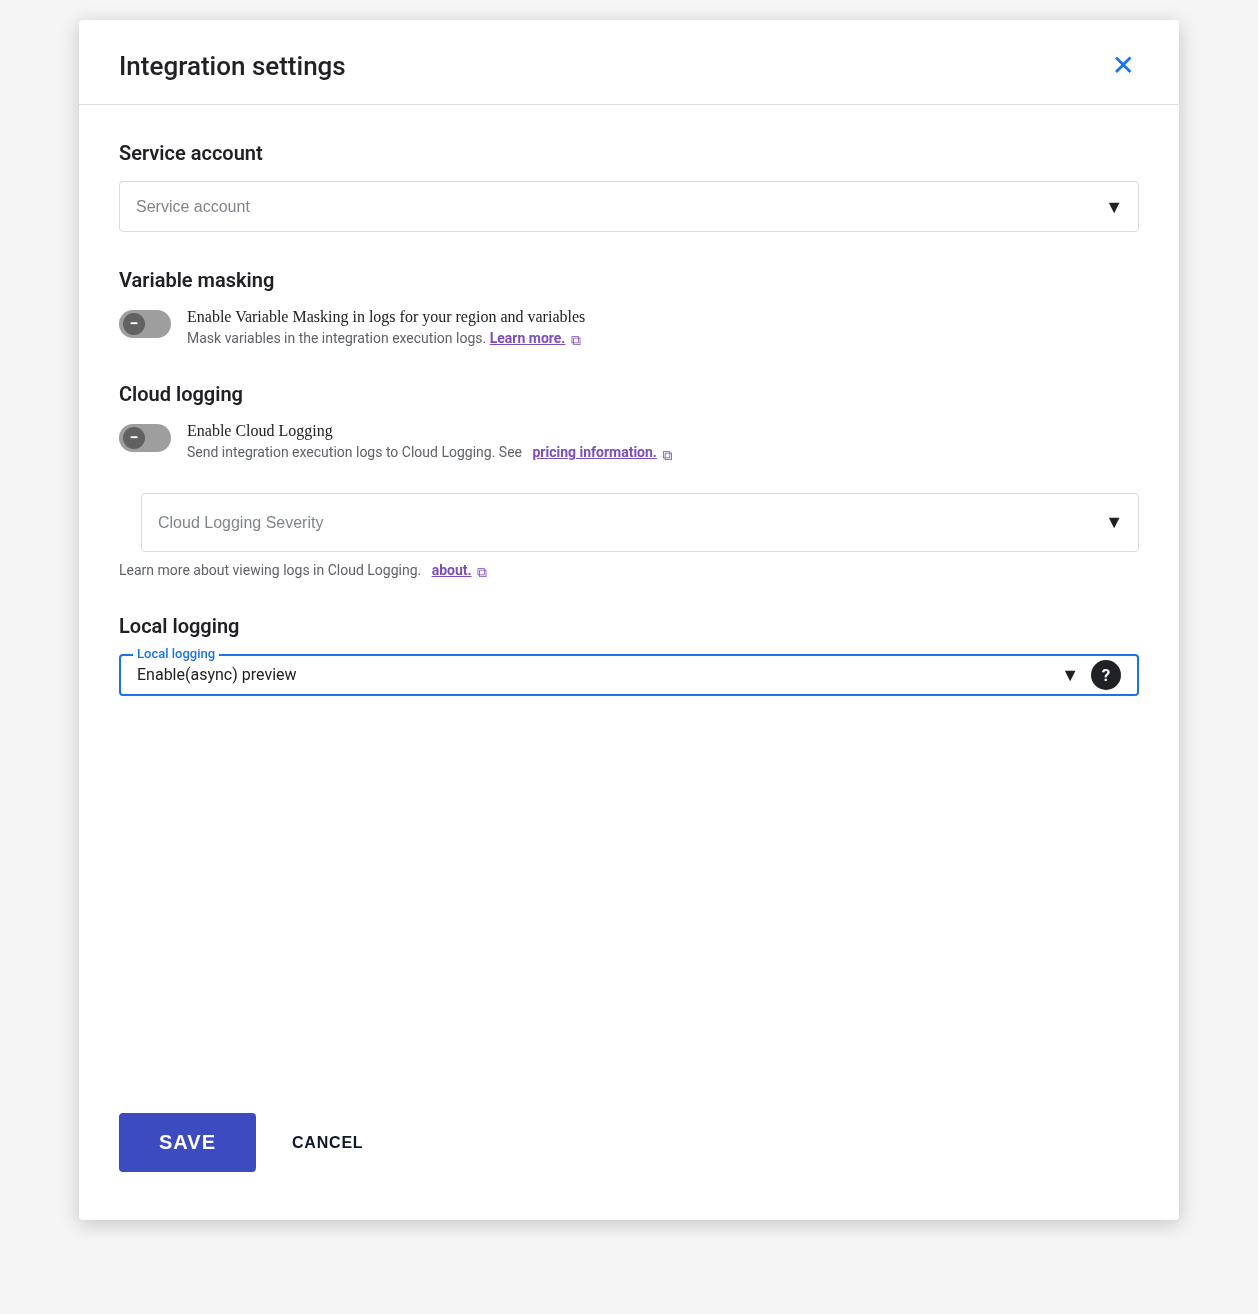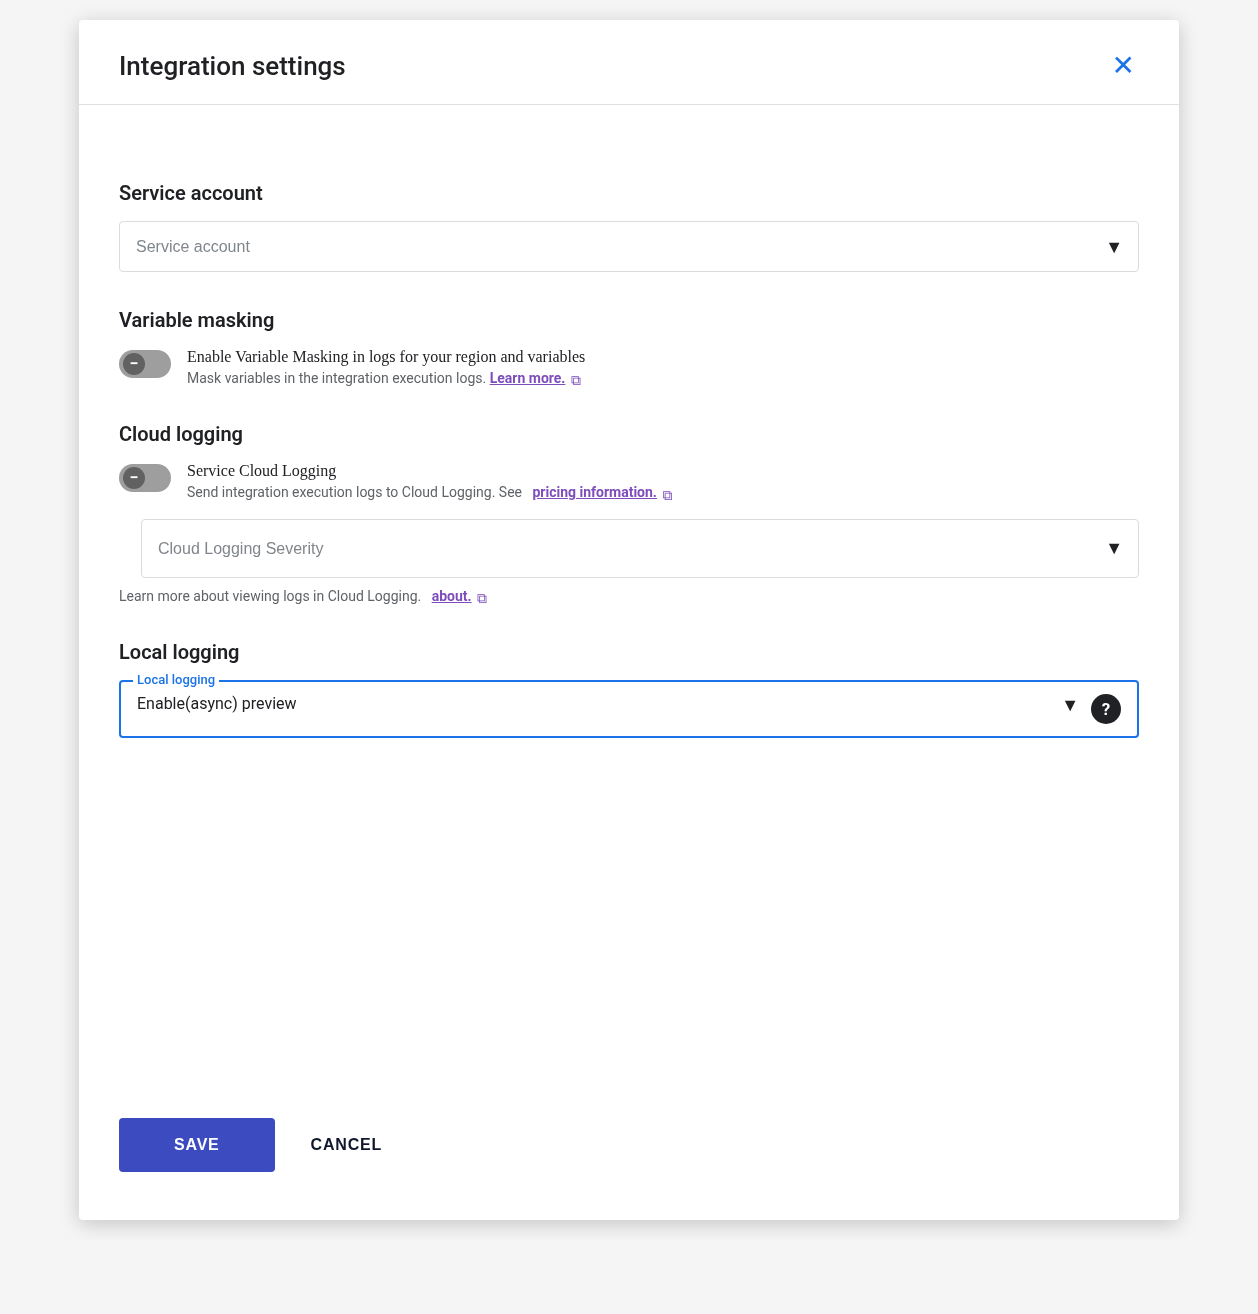--- a/index.html
+++ b/index.html
@@ -18,21 +18,20 @@
     }
 
     .dialog {
       background: #ffffff;
       width: 1100px;
       min-height: 1200px;
       border-radius: 4px;
       box-shadow: 0 4px 20px rgba(0,0,0,0.2);
       display: flex;
       flex-direction: column;
-      gap: 40px;
     }
 
     .dialog-header {
       display: flex;
       align-items: center;
       justify-content: space-between;
       padding: 28px 40px 20px 40px;
       border-bottom: 1px solid #e0e0e0;
     }
 
@@ -176,21 +175,21 @@
       color: #7c4dbb;
     }
 
     .cloud-logging-section {
       margin-top: 20px;
     }
 
     .severity-select-wrapper {
       position: relative;
       width: 100%;
-      margin-top: 18px;
+      margin-top: 32px;
       padding-left: 22px;
     }
 
     .severity-select {
       width: 100%;
       border: 1px solid #dadce0;
       border-radius: 4px;
       padding: 20px 48px 20px 16px;
       font-size: 16px;
       color: #80868b;
@@ -223,21 +222,22 @@
       left: 12px;
       background: #ffffff;
       padding: 0 4px;
       font-size: 13px;
       color: #1a73e8;
       font-weight: 500;
     }
 
     .local-select-inner {
       display: flex;
-      padding: 12px 16px;
+      align-items: center;
+      padding: 4px 16px;
     }
 
     .local-select-value {
       flex: 1;
       font-size: 16px;
       color: #202124;
     }
 
     .local-select-arrow {
       color: #202124;
@@ -266,22 +266,22 @@
       display: flex;
       align-items: center;
       gap: 16px;
     }
 
     .save-btn {
       background: #3c4bbf;
       color: #ffffff;
       border: none;
       border-radius: 4px;
-      padding: 18px 55px;
-      font-size: 16px;
+      padding: 18px 40px;
+      font-size: 20px;
       font-weight: 600;
       letter-spacing: 0.05em;
       cursor: pointer;
       text-transform: uppercase;
     }
 
     .cancel-btn {
       background: none;
       border: none;
       color: #0f172a;
@@ -340,21 +340,21 @@
       <div class="section-title">Cloud logging</div>
       <div class="toggle-row">
         <div class="toggle-container">
           <div class="toggle-track">
             <div class="toggle-thumb-wrapper">
               <span class="toggle-minus">−</span>
             </div>
           </div>
         </div>
         <div class="toggle-info">
-          <div class="toggle-label">Service Cloud Logging</div>
+          <div class="toggle-label">Enable Cloud Logging</div>
           <div class="toggle-desc">
             <span>Send integration execution logs to Cloud Logging. See</span>
             <span>&nbsp;</span>
             <a class="link" href="#">pricing information.</a>
             <span class="ext-icon">⧉</span>
           </div>
         </div>
       </div>
 
       <div class="severity-select-wrapper">

